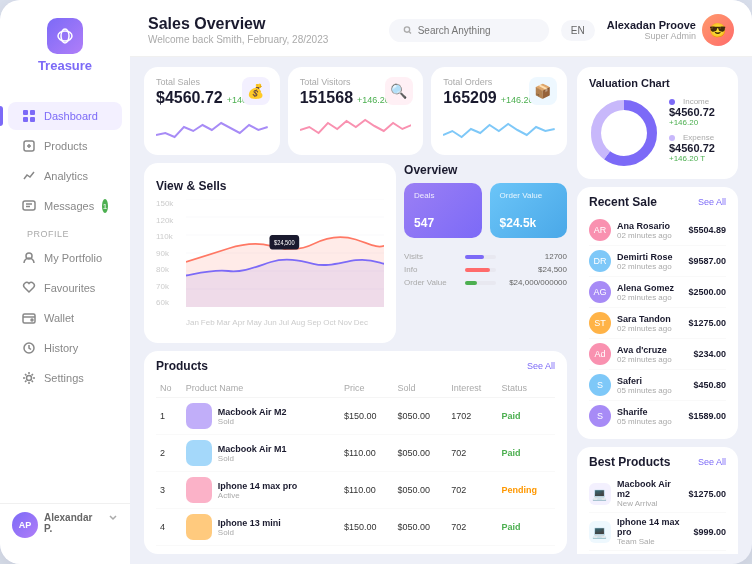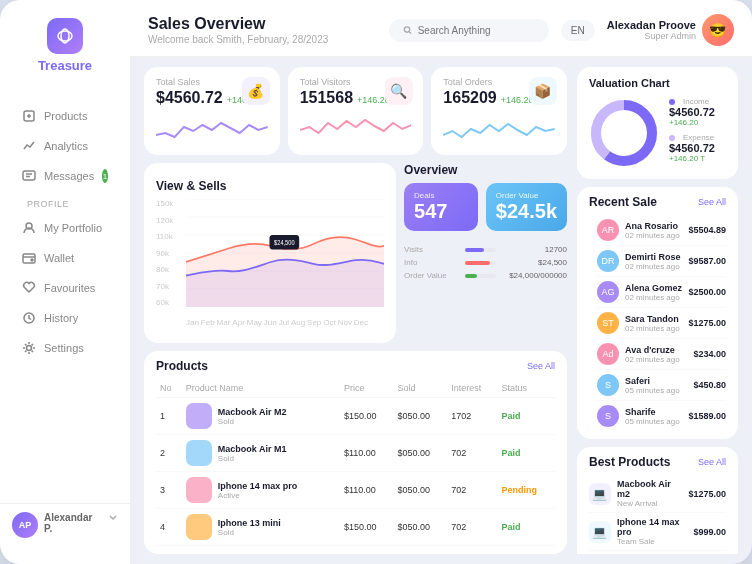--- a/index.html
+++ b/index.html
@@ -340,21 +340,20 @@
       background: #fff;
       border-radius: 14px;
       padding: 8px 12px;
     }
     .sale-item {
       display: flex;
       align-items: center;
       gap: 6px;
       padding: 4px 0;
       border-bottom: 1px solid #f9f9f9;
-      margin-left: 8px;
     }
     .sale-item:last-child { border-bottom: none; }
     .sale-avatar {
       width: 22px;
       height: 22px;
       border-radius: 50%;
       flex-shrink: 0;
       display: flex;
       align-items: center;
       justify-content: center;
@@ -395,21 +394,21 @@
     }
     .ov-card {
       flex: 1;
       border-radius: 10px;
       padding: 8px 10px;
       color: #fff;
     }
     .ov-card.purple { background: linear-gradient(135deg, #9b7ff4, #7c6af7); }
     .ov-card.blue { background: linear-gradient(135deg, #6bc5f8, #4aa8e8); }
     .ov-card-label { font-size: 8px; opacity: 0.85; }
-    .ov-card-value { font-size: 20px; font-weight: 700; }
+    .ov-card-value { font-size: 12px; font-weight: 700; margin-top: 16px; }
     .stats-rows { display: flex; flex-direction: column; gap: 4px; }
     .stat-row { display: flex; align-items: center; gap: 6px; }
     .stat-row-label { font-size: 8px; color: #aaa; width: 55px; flex-shrink: 0; }
     .stat-bar-wrap { flex: 1; height: 4px; background: #e8e8f0; border-radius: 2px; }
     .stat-bar { height: 4px; border-radius: 2px; }
     .stat-row-val { font-size: 8px; color: #666; width: 65px; text-align: right; }
 
     
     .sparkline { width: 100%; height: 30px; }
 
@@ -438,20 +437,29 @@
         <svg viewBox="0 0 20 20" fill="none">
           <ellipse cx="10" cy="10" rx="7" ry="5" stroke="white" stroke-width="1.5"></ellipse>
           <ellipse cx="10" cy="10" rx="4" ry="7" stroke="white" stroke-width="1.5"></ellipse>
         </svg>
       </div>
       <div class="logo-text">Treasure</div>
     </div>
 
     <div class="sidebar-section-label"></div>
 
+    <div class="sidebar-item active">
+      <svg class="sidebar-icon" viewBox="0 0 14 14" fill="currentColor">
+        <rect x="1" y="1" width="5" height="5" rx="1"></rect>
+          <rect x="8" y="1" width="5" height="5" rx="1"></rect>
+        <rect x="1" y="8" width="5" height="5" rx="1"></rect>
+          <rect x="8" y="8" width="5" height="5" rx="1"></rect>
+      </svg>
+      <span>Dashboard</span>
+    </div>
     <div class="sidebar-item">
       <svg class="sidebar-icon" viewBox="0 0 14 14" fill="none" stroke="currentColor" stroke-width="1.5">
         <rect x="2" y="2" width="10" height="10" rx="2"></rect>
         <path d="M5 7h4M7 5v4"></path>
       </svg>
       <span>Products</span>
     </div>
     <div class="sidebar-item">
       <svg class="sidebar-icon" viewBox="0 0 14 14" fill="none" stroke="currentColor" stroke-width="1.5">
         <polyline points="2,10 5,6 8,8 12,3"></polyline>
@@ -471,31 +479,31 @@
 
     <div class="sidebar-item">
       <svg class="sidebar-icon" viewBox="0 0 14 14" fill="none" stroke="currentColor" stroke-width="1.5">
         <circle cx="7" cy="5" r="3"></circle>
           <path d="M2 12c0-2.76 2.24-5 5-5s5 2.24 5 5"></path>
       </svg>
       <span>My Portfolio</span>
     </div>
     <div class="sidebar-item">
       <svg class="sidebar-icon" viewBox="0 0 14 14" fill="none" stroke="currentColor" stroke-width="1.5">
+        <path d="M7 11L2.5 6.5a3 3 0 014.5-4A3 3 0 0111.5 6.5L7 11z"></path>
+      </svg>
+      <span>Favourites</span>
+    </div>
+    <div class="sidebar-item">
+      <svg class="sidebar-icon" viewBox="0 0 14 14" fill="none" stroke="currentColor" stroke-width="1.5">
         <rect x="1" y="3" width="12" height="9" rx="1.5"></rect>
           <path d="M1 6h12"></path>
           <circle cx="10" cy="9" r="1"></circle>
       </svg>
       <span>Wallet</span>
-    </div>
-    <div class="sidebar-item">
-      <svg class="sidebar-icon" viewBox="0 0 14 14" fill="none" stroke="currentColor" stroke-width="1.5">
-        <path d="M7 11L2.5 6.5a3 3 0 014.5-4A3 3 0 0111.5 6.5L7 11z"></path>
-      </svg>
-      <span>Favourites</span>
     </div>
     <div class="sidebar-item">
       <svg class="sidebar-icon" viewBox="0 0 14 14" fill="none" stroke="currentColor" stroke-width="1.5">
         <circle cx="7" cy="7" r="5"></circle>
           <path d="M7 4v3l2 1.5"></path>
       </svg>
       <span>History</span>
     </div>
     <div class="sidebar-item">
       <svg class="sidebar-icon" viewBox="0 0 14 14" fill="none" stroke="currentColor" stroke-width="1.5">

